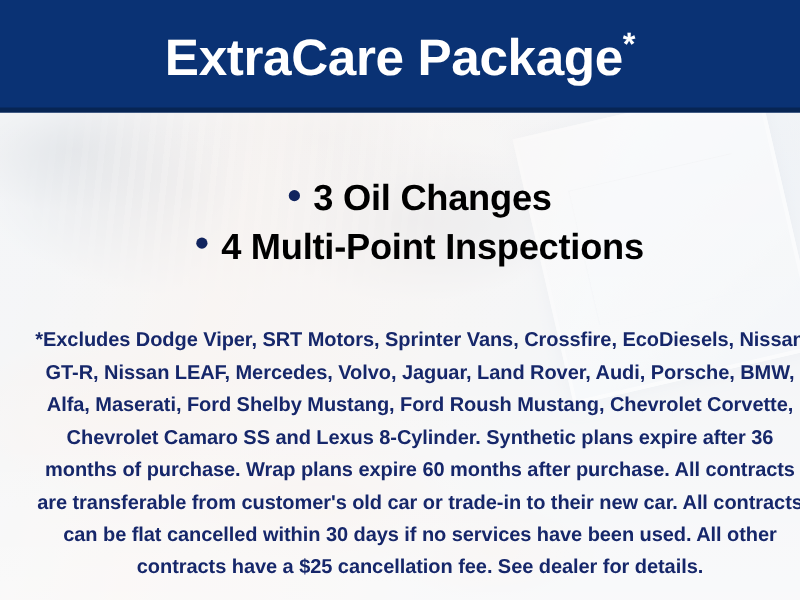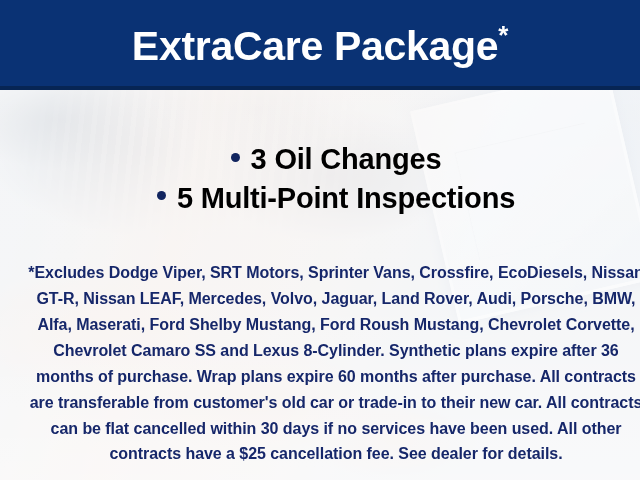--- a/index.html
+++ b/index.html
@@ -207,20 +207,20 @@
   </div>
 
   <div class="header-band">
     <h1 class="headline"><span>ExtraCare Package</span><span class="asterisk">*</span></h1>
   </div>
 
   <div class="content">
 
     <ul class="benefits">
       <li class="benefit"><span class="dot"></span><span>3 Oil Changes</span></li>
-      <li class="benefit"><span class="dot"></span><span>5 Multi-Point Inspections</span></li>
+      <li class="benefit"><span class="dot"></span><span>4 Multi-Point Inspections</span></li>
     </ul>
 
     <p class="disclaimer">*Excludes Dodge Viper, SRT Motors, Sprinter Vans, Crossfire, EcoDiesels, Nissan GT-R, Nissan LEAF, Mercedes, Volvo, Jaguar, Land Rover, Audi, Porsche, BMW, Alfa, Maserati, Ford Shelby Mustang, Ford Roush Mustang, Chevrolet Corvette, Chevrolet Camaro SS and Lexus 8-Cylinder. Synthetic plans expire after 36 months of purchase. Wrap plans expire 60 months after purchase. All contracts are transferable from customer's old car or trade-in to their new car. All contracts can be flat cancelled within 30 days if no services have been used. All other contracts have a $25 cancellation fee. See dealer for details.</p>
 
   </div>
 
 </div>
 
 </body></html>

